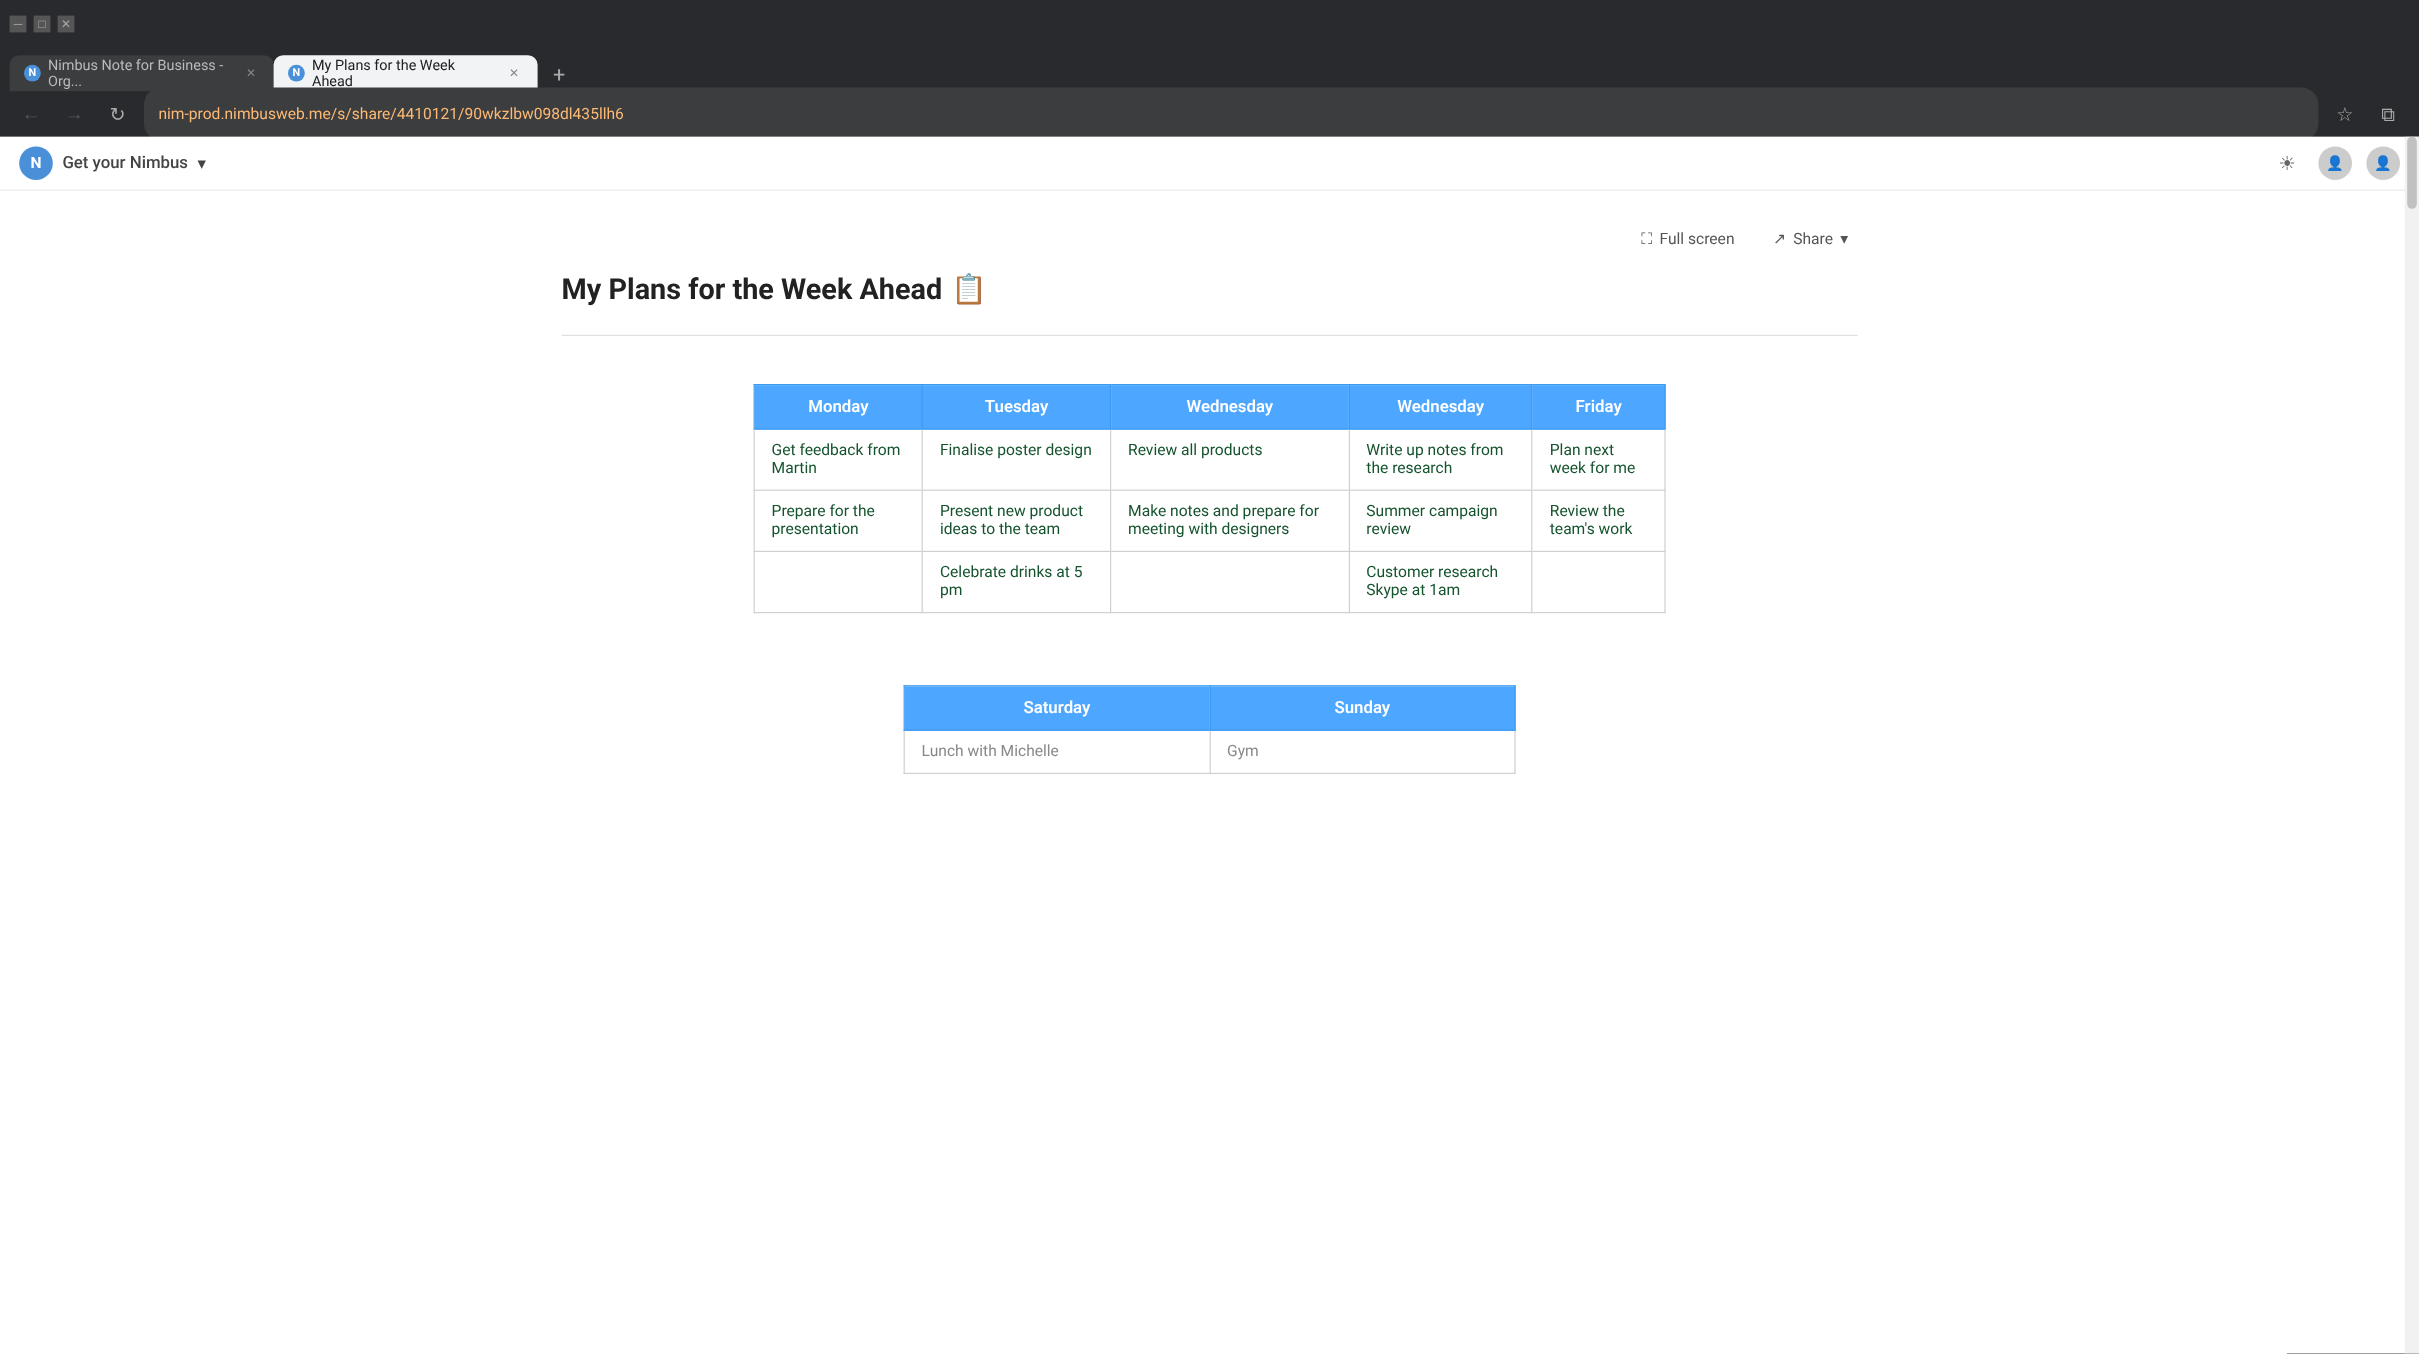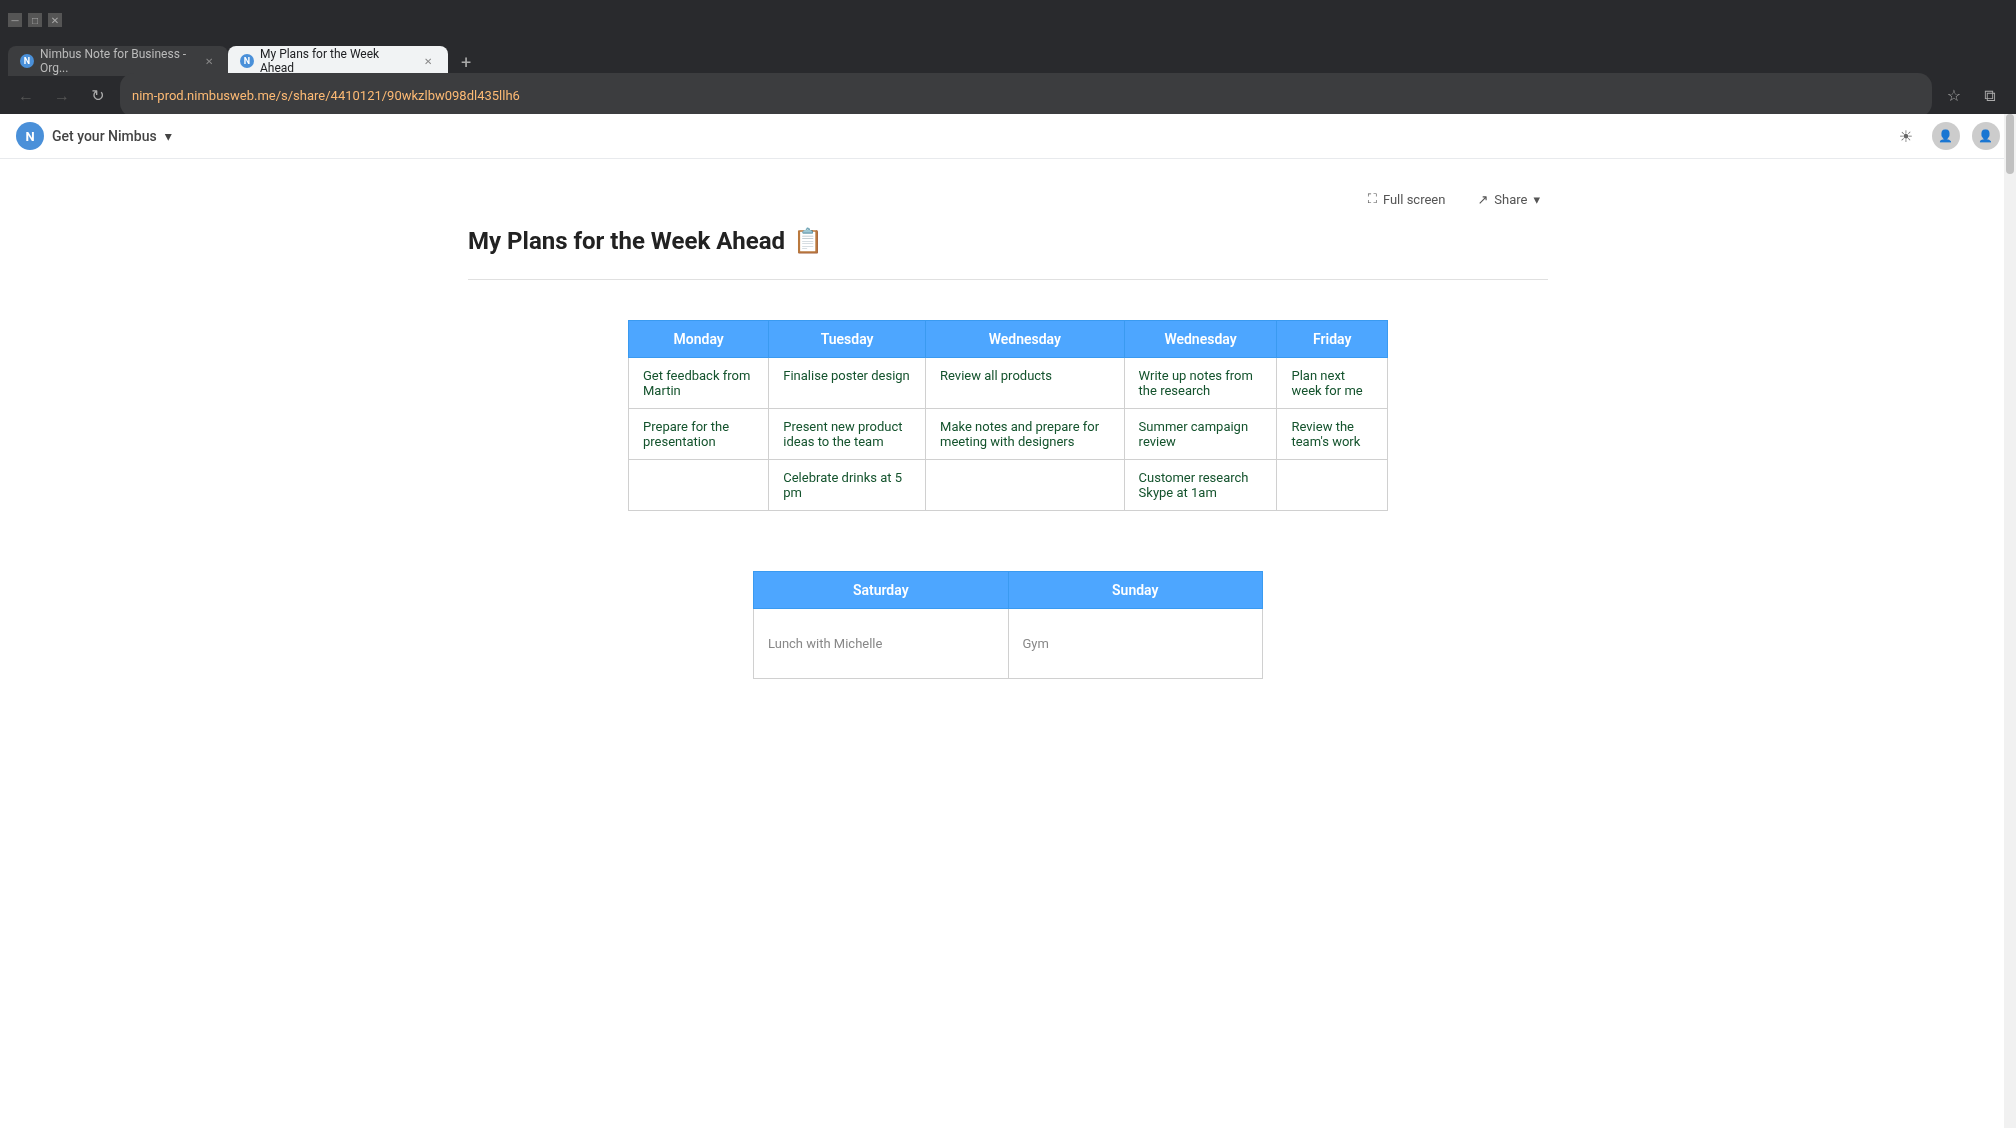--- a/index.html
+++ b/index.html
@@ -272,21 +272,21 @@
     .weekend-table th {
       background: #4da6ff;
       color: #fff;
       font-weight: 600;
       font-size: 14px;
       padding: 10px 14px;
       text-align: center;
       border: 1px solid #3a9af0;
     }
     .weekend-table td {
-      padding: 27px 14px;
+      padding: 10px 14px;
       font-size: 13px;
       color: #888;
       vertical-align: top;
       border: 1px solid #d0d0d0;
       width: 255px;
     }
   </style>
 </head>
 <body>
 

